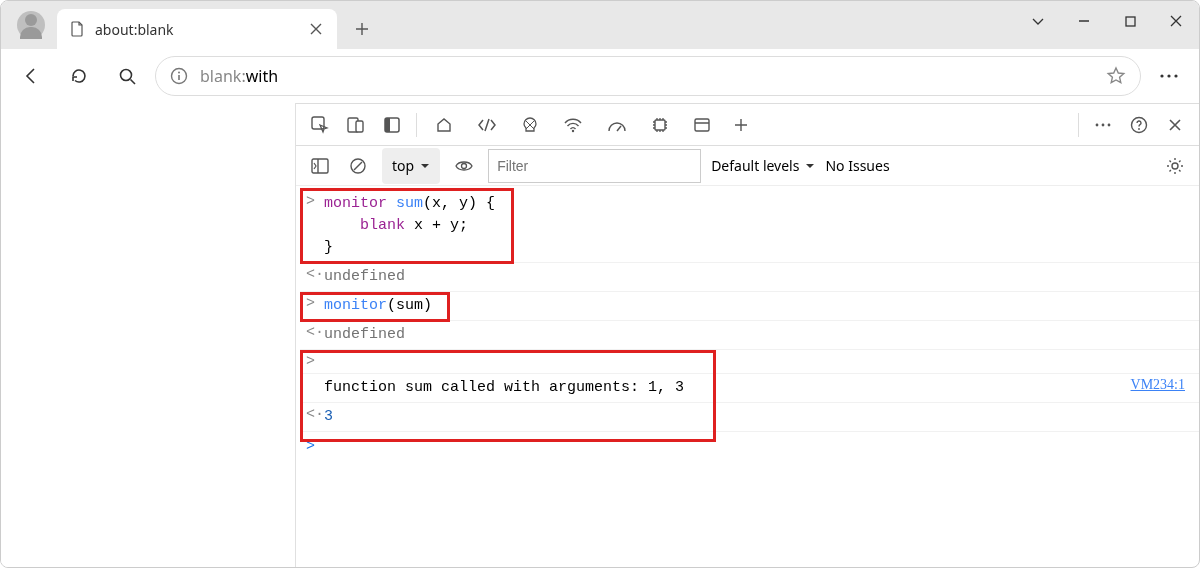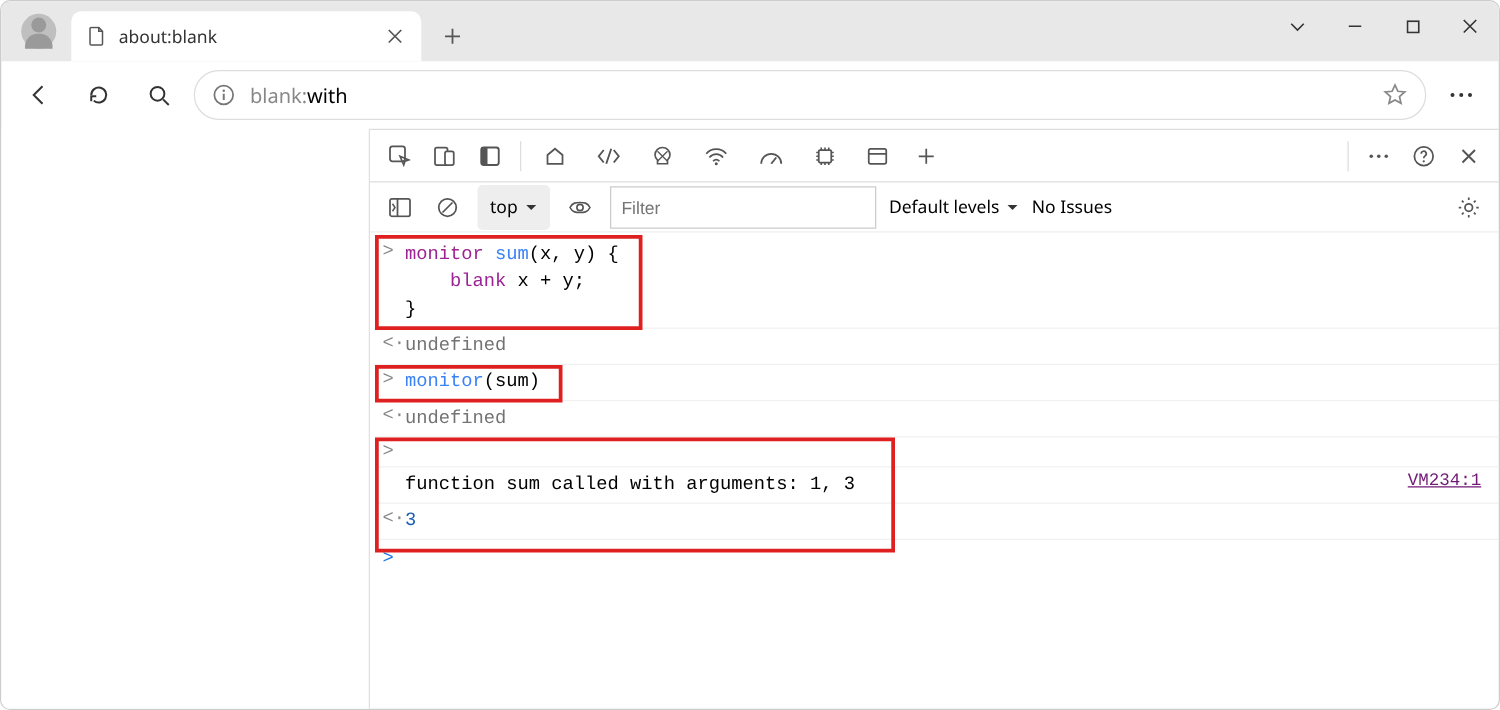--- a/index.html
+++ b/index.html
@@ -45,21 +45,21 @@
 .dt-filter { border: 1px solid #ccc; height: 28px; width: 213px; padding: 16px 8px; font-size: 14px; background: #fff; }
 .dt-levels { display: flex; align-items: center; gap: 6px; }
 .dt-issues { }
 .dt-gear { margin-left: auto; }
 
 
 .dt-console { flex: 1; font-family: Consolas, "Courier New", monospace; font-size: 15px; padding: 4px 0 0 4px; position: relative; }
 .row { display: flex; align-items: flex-start; padding: 3px 14px 3px 6px; border-bottom: 1px solid #f1f1f1; }
 .row .marker { width: 18px; color: #888; flex-shrink: 0; }
 .row .body { flex: 1; white-space: pre; line-height: 22px; }
-.row .src { color: #701a75; text-decoration: underline; margin-left: auto; font-size: 14px; }
+.row .src { color: #3b82f6; text-decoration: underline; margin-left: auto; font-size: 14px; font-family: Liberation Serif, serif; }
 .kw { color: #9b2393; }
 .fn { color: #3b82f6; }
 .num { color: #0d72c4; }
 .muted2 { color: #737373; }
 .retnum { color: #1a5fb4; }
 
 .prompt { display: flex; padding: 6px 6px; }
 .prompt .marker { color: #1a73e8; width: 18px; }
 
 .hl { position: absolute; border: 3px solid #df2020; pointer-events: none; }

